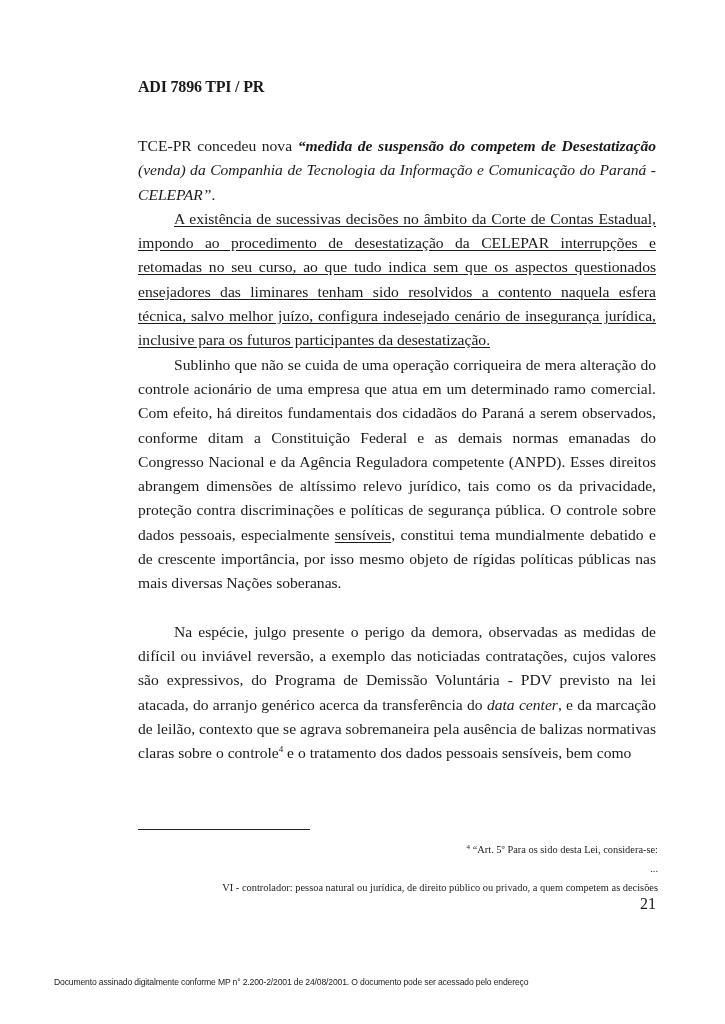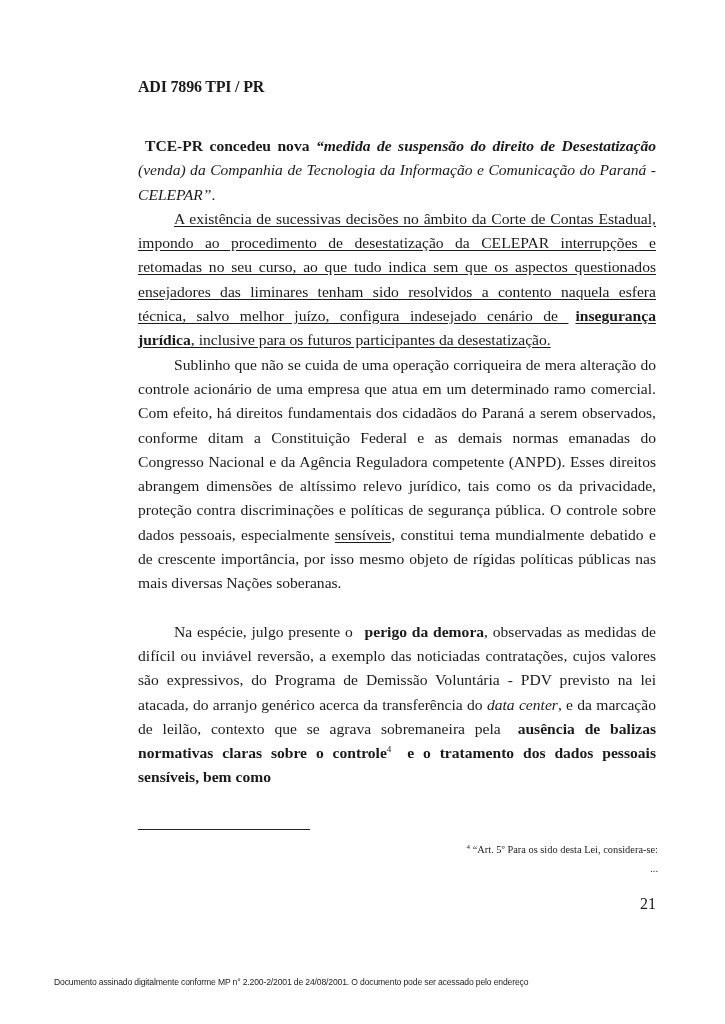--- a/index.html
+++ b/index.html
@@ -10,21 +10,21 @@
     font-weight: bold; font-size: 16px; letter-spacing: -0.2px;
   }
   .body-text {
     position: absolute; left: 138px; top: 134px; width: 518px;
     font-size: 15.6px; line-height: 24.3px; text-align: justify;
   }
   .body-text p { margin: 0; }
   .indent { text-indent: 36px; }
   .gap { height: 24px; }
   .u { text-decoration: underline; text-underline-offset: 2px; }
-  .b { font-weight: bold; margin-left: 7px; }
+  .b { font-weight: normal; }
   .i { font-style: italic; }
   .bi { font-weight: bold; font-style: italic; }
   sup { font-size: 9px; line-height: 0; vertical-align: super; }
   .fn-rule {
     position: absolute; left: 138px; top: 829px; width: 172px; height: 0;
     border-top: 1px solid #222;
   }
   .footnote {
     position: absolute; left: 138px; top: 843px; width: 520px;
     font-size: 10.4px; line-height: 14px; color: #222;
@@ -40,35 +40,36 @@
     font-size: 8.6px; line-height: 12px; color: #222; letter-spacing: -0.15px;
   }
   .signature p { margin: 0; white-space: nowrap; padding-left: 32px; }
 </style>
 </head>
 <body>
 
 <div class="page-header serif">ADI 7896 TPI / PR</div>
 
 <div class="body-text serif">
-  <p><span class="b">TCE-PR concedeu nova </span><span class="bi">“medida de suspensão do direito de Desestatização</span><span class="i"> (venda) da Companhia de Tecnologia da Informação e Comunicação do Paraná - CELEPAR”</span><span>.</span></p>
+  <p><span class="b">TCE-PR concedeu nova </span><span class="bi">“medida de suspensão do competem de Desestatização</span><span class="i"> (venda) da Companhia de Tecnologia da Informação e Comunicação do Paraná - CELEPAR”</span><span>.</span></p>
 
   <p class="indent"><span class="u">A existência de sucessivas decisões no âmbito da Corte de Contas Estadual, impondo ao procedimento de desestatização da CELEPAR interrupções e retomadas no seu curso, ao que tudo indica sem que os aspectos questionados ensejadores das liminares tenham sido resolvidos a contento naquela esfera técnica, salvo melhor juízo, configura indesejado cenário de </span><span class="u b">insegurança jurídica</span><span class="u">, inclusive para os futuros participantes da desestatização.</span></p>
 
   <p class="indent"><span>Sublinho que não se cuida de uma operação corriqueira de mera alteração do controle acionário de uma empresa que atua em um determinado ramo comercial. Com efeito, há direitos fundamentais dos cidadãos do Paraná a serem observados, conforme ditam a Constituição Federal e as demais normas emanadas do Congresso Nacional e da Agência Reguladora competente (ANPD). Esses direitos abrangem dimensões de altíssimo relevo jurídico, tais como os da privacidade, proteção contra discriminações e políticas de segurança pública. O controle sobre dados pessoais, especialmente </span><span class="u">sensíveis</span><span>, constitui tema mundialmente debatido e de crescente importância, por isso mesmo objeto de rígidas políticas públicas nas mais diversas Nações soberanas.</span></p>
 
   <div class="gap"></div>
 
   <p class="indent"><span>Na espécie, julgo presente o </span><span class="b">perigo da demora</span><span>, observadas as medidas de difícil ou inviável reversão, a exemplo das noticiadas contratações, cujos valores são expressivos, do Programa de Demissão Voluntária - PDV previsto na lei atacada, do arranjo genérico acerca da transferência do </span><span class="i">data center</span><span>, e da marcação de leilão, contexto que se agrava sobremaneira pela </span><span class="b">ausência de balizas normativas claras sobre o controle</span><sup>4</sup><span class="b"> e o tratamento dos dados pessoais sensíveis, bem como</span></p>
 </div>
 
 <div class="fn-rule"></div>
 
 <div class="footnote serif">
   <p><sup>4</sup><span> “Art. 5º Para os sido desta Lei, considera-se:</span></p>
   <p>...</p>
+  <p>VI - controlador: pessoa natural ou jurídica, de direito público ou privado, a quem competem as decisões</p>
 </div>
 
 <div class="page-number serif">21</div>
 
 <div class="signature">
   <p>Documento assinado digitalmente conforme MP n° 2.200-2/2001 de 24/08/2001. O documento pode ser acessado pelo endereço</p>
 </div>
 
 </body></html>

